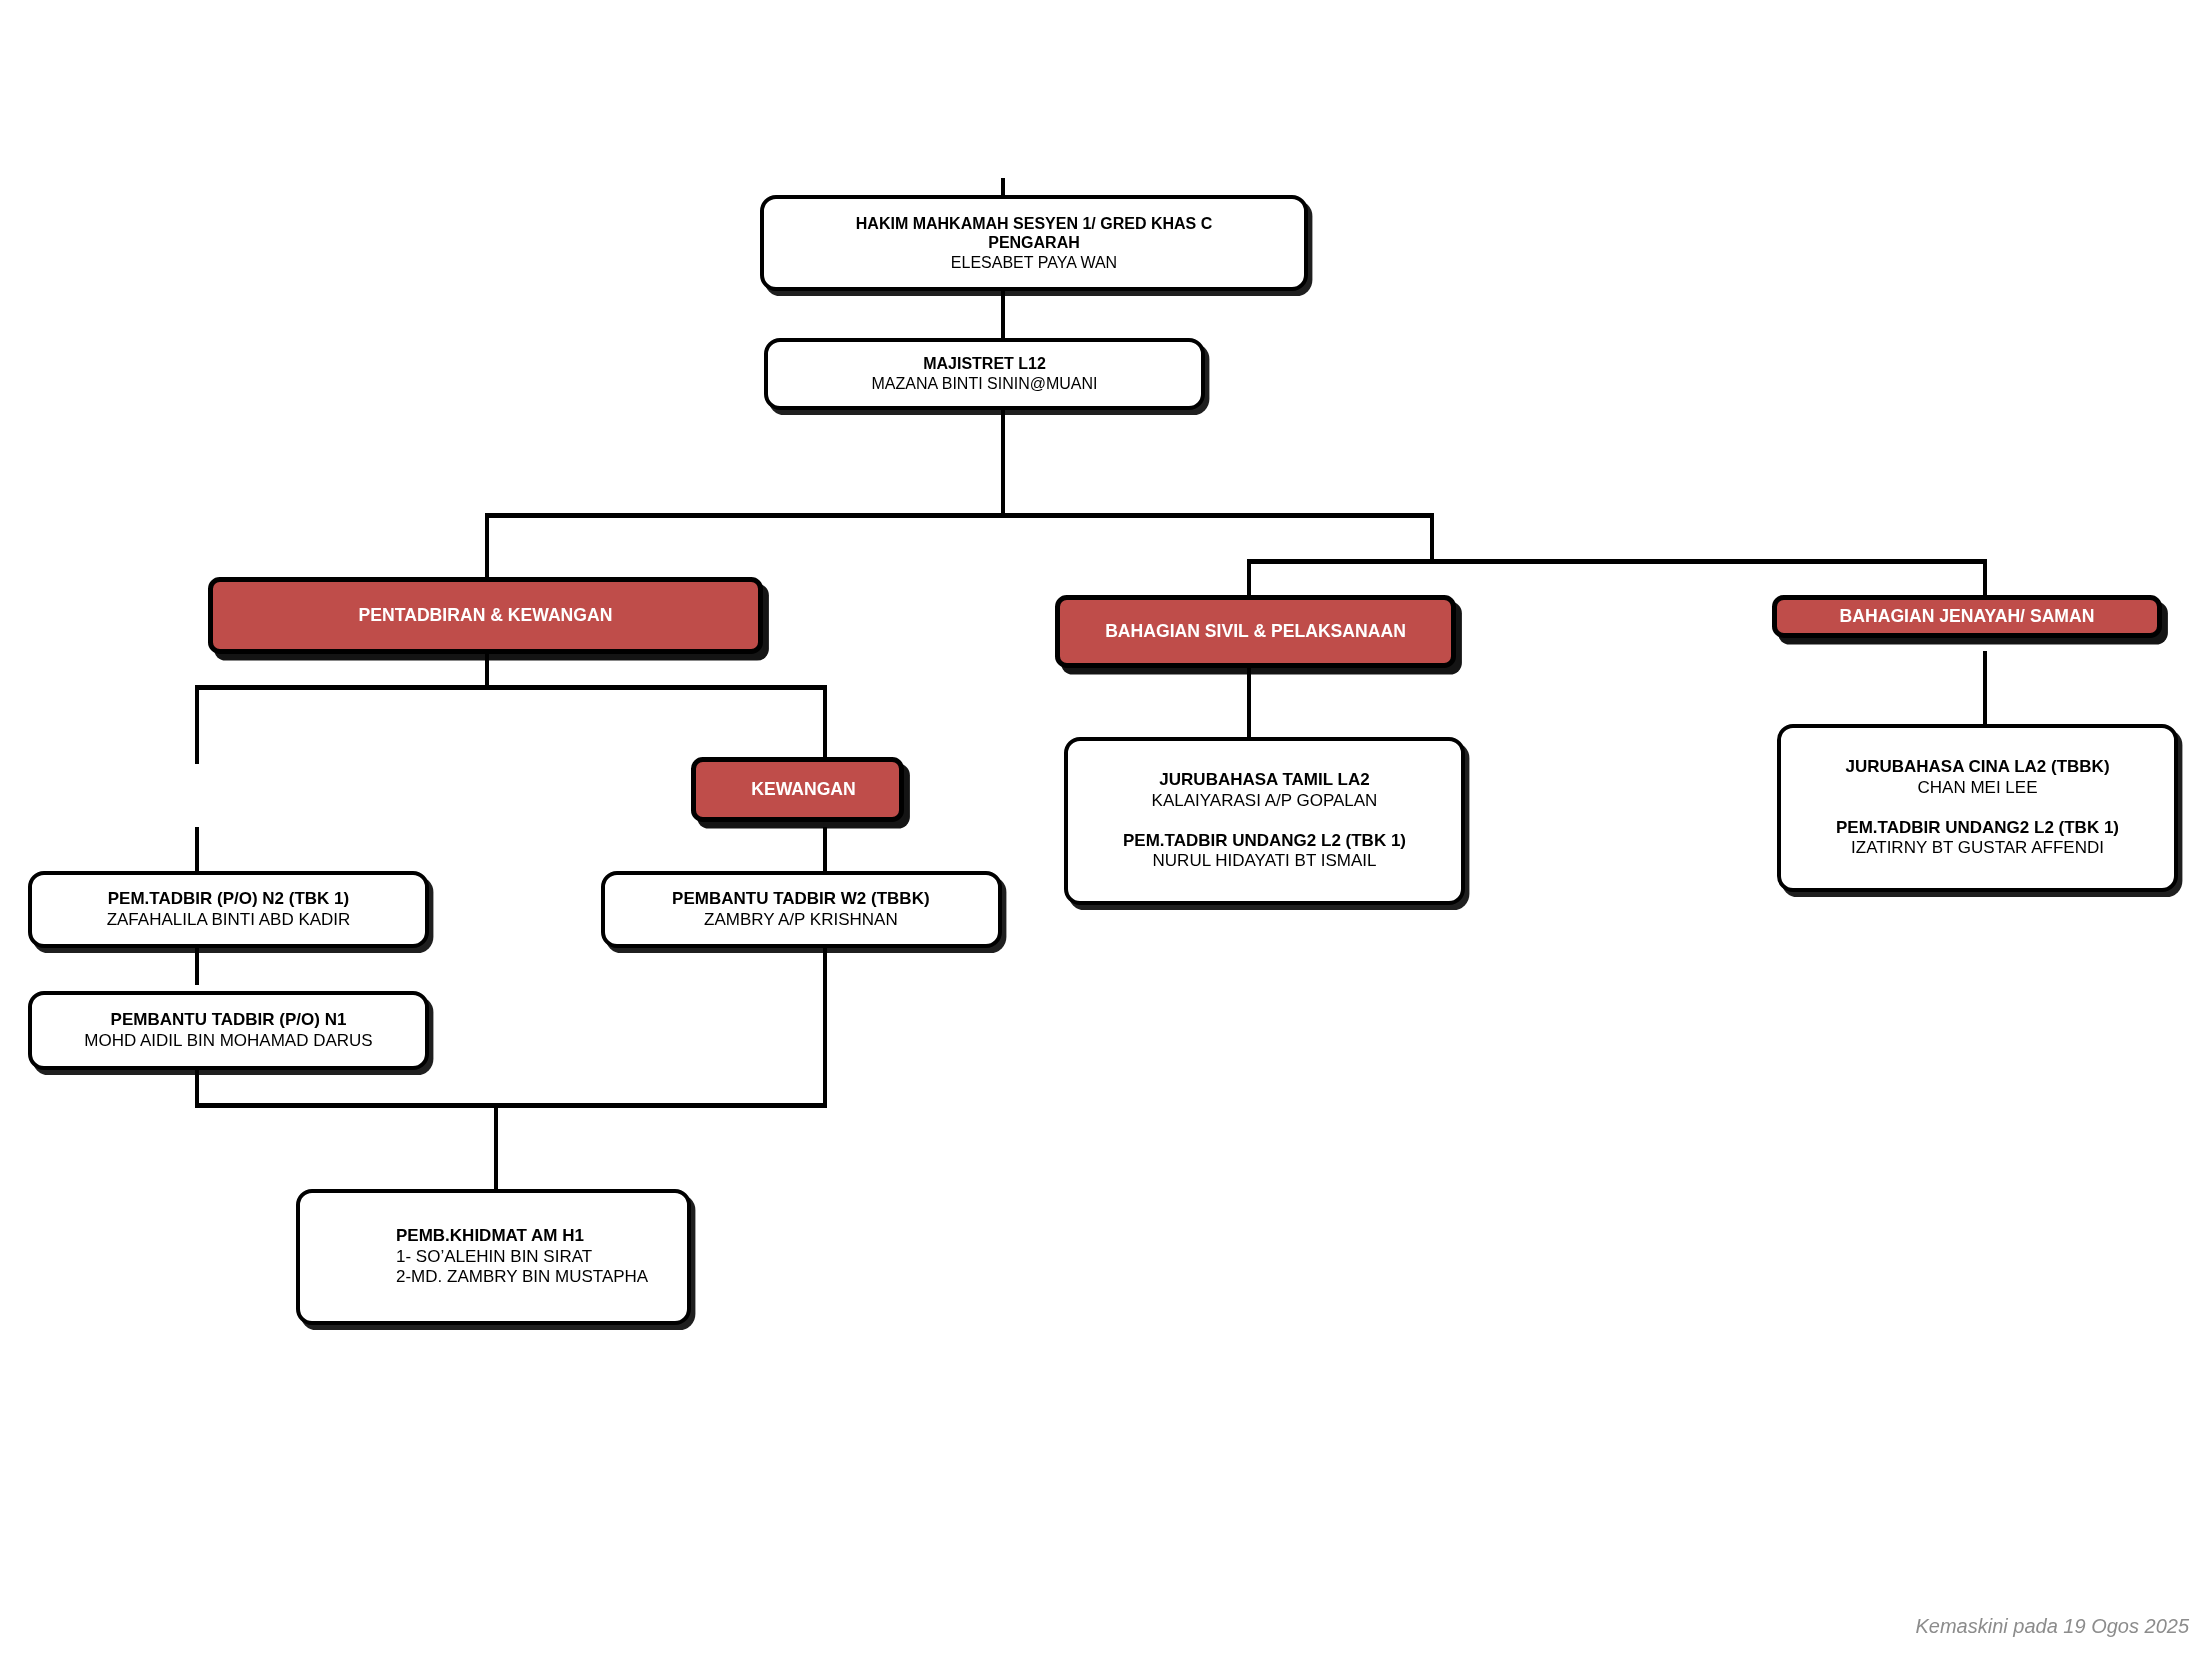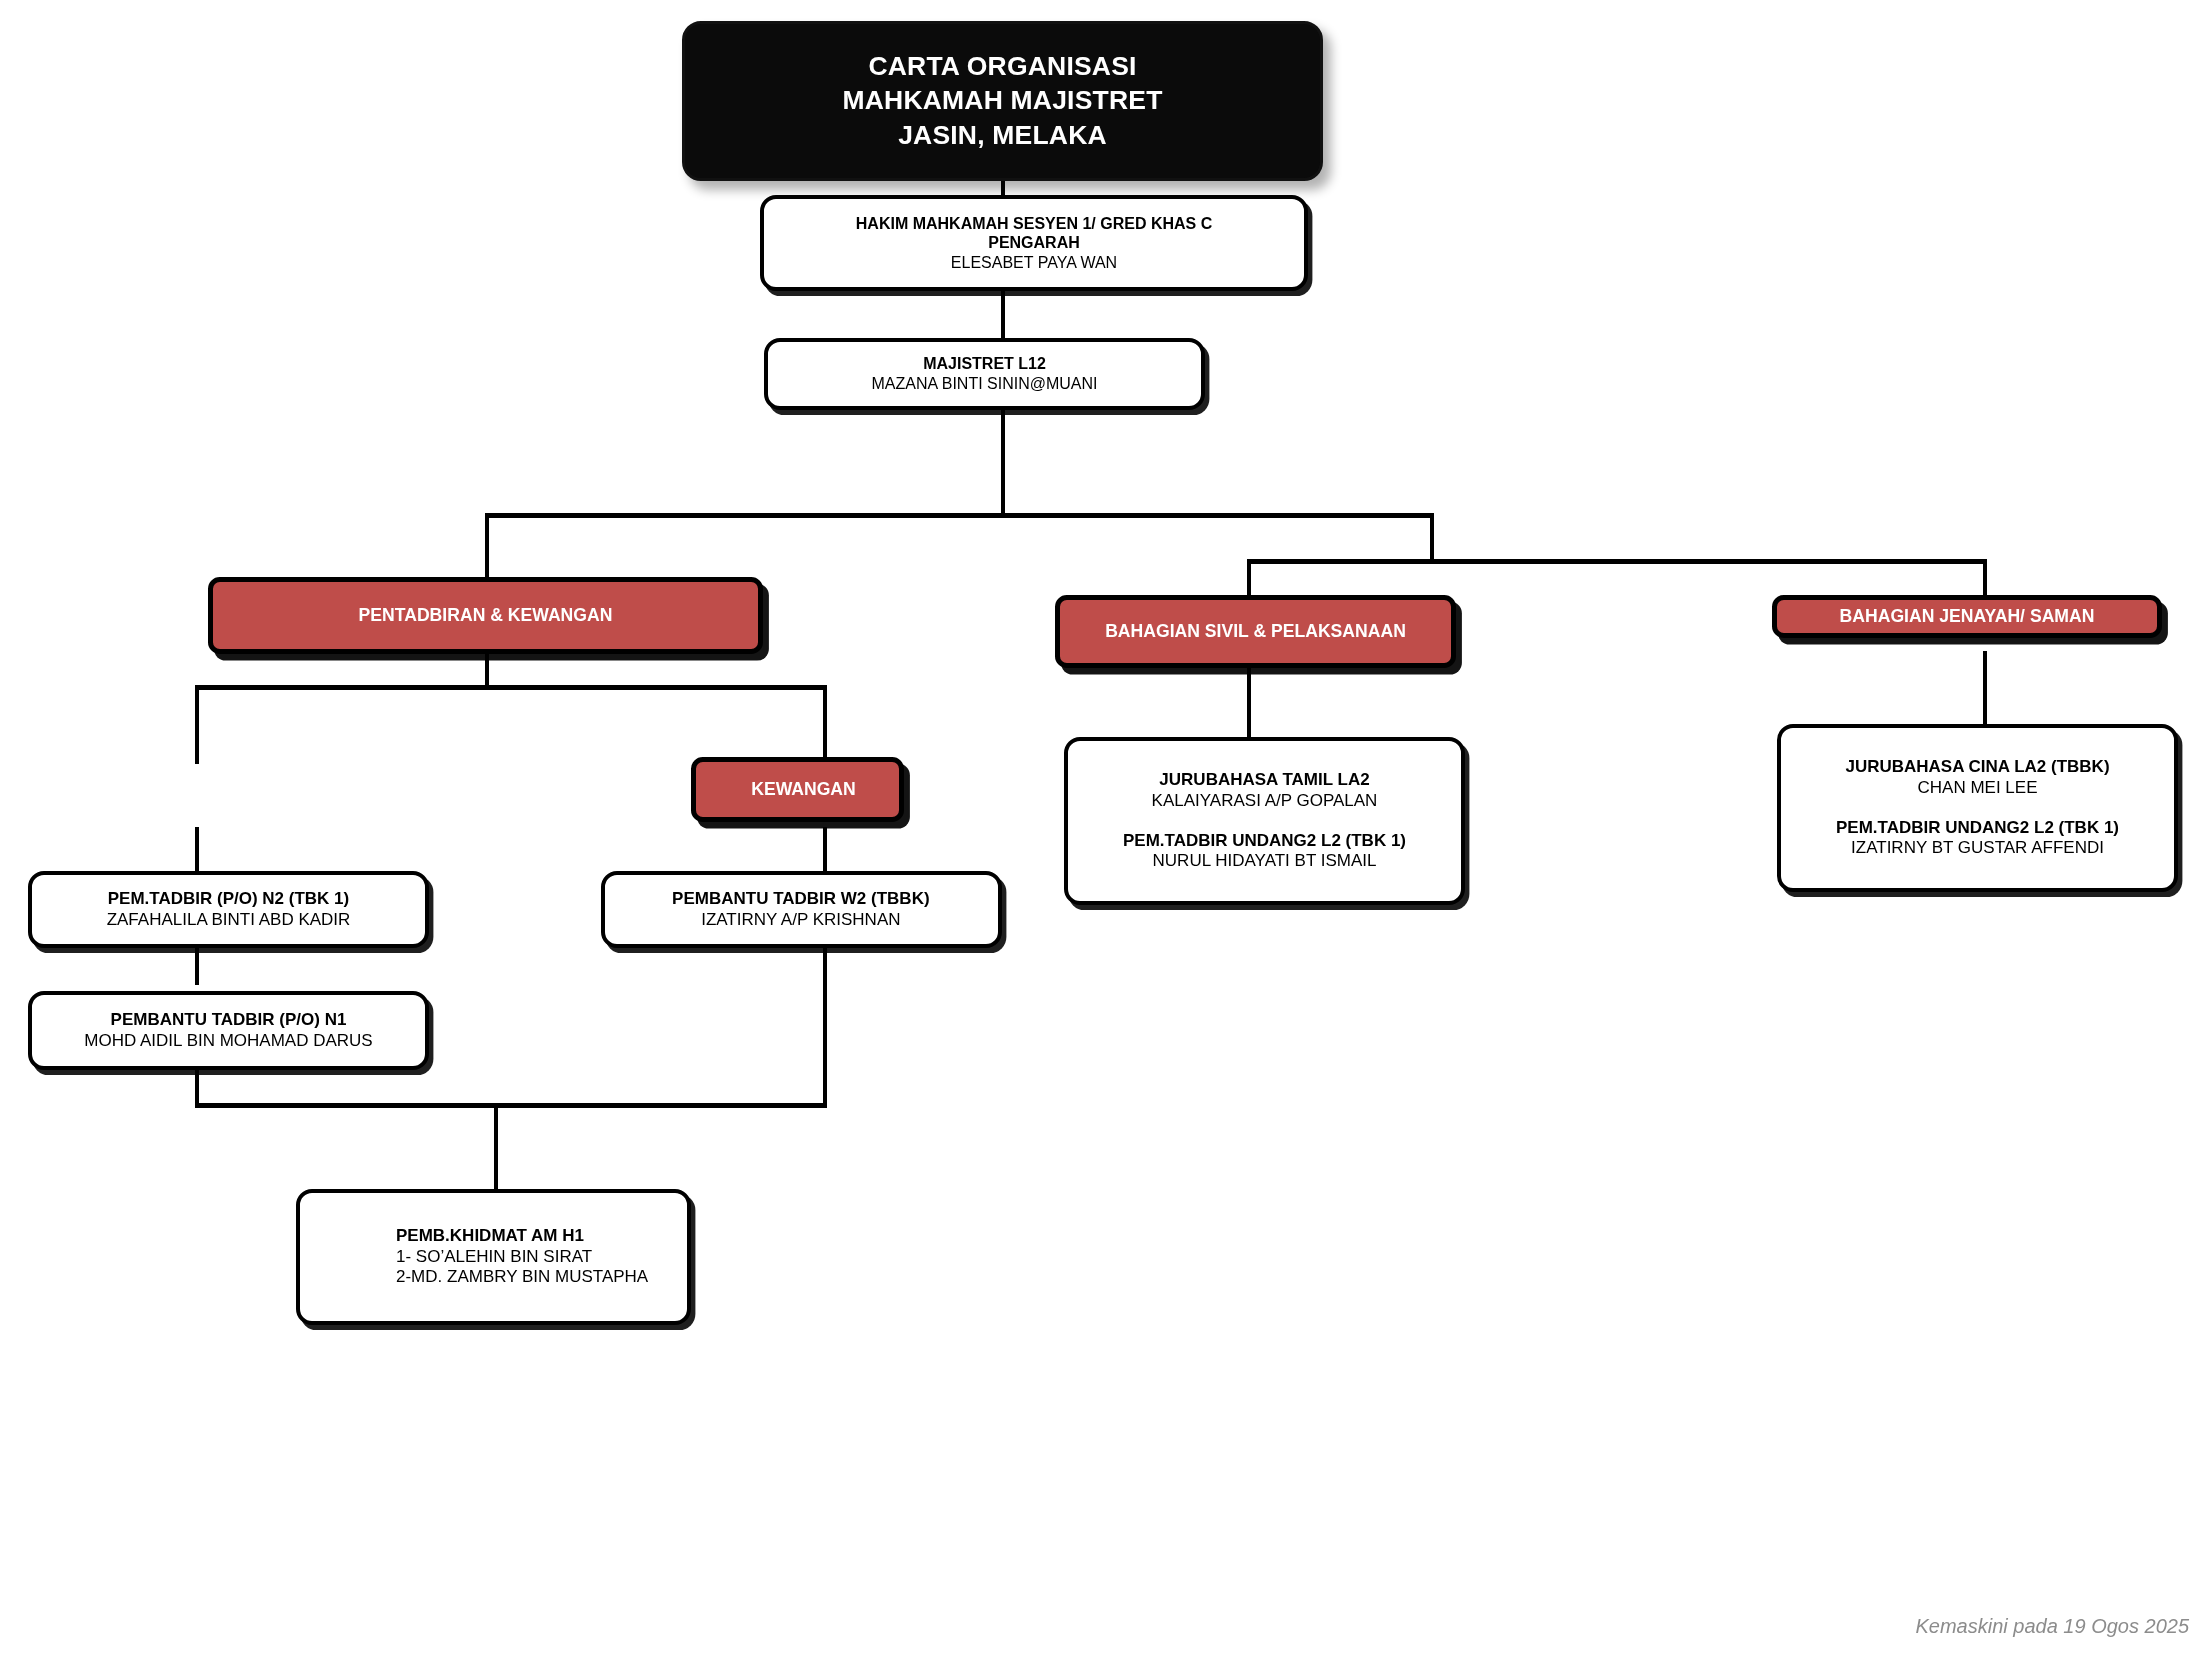--- a/index.html
+++ b/index.html
@@ -130,25 +130,20 @@
 
   <div class="line v" style="left:195px; top:1070px; height:37px;"></div>
   <div class="line v" style="left:823px; top:948px; height:158px;"></div>
   <div class="line h" style="left:195px; top:1103px; width:632px;"></div>
   <div class="line v" style="left:494px; top:1103px; height:87px;"></div>
 
   <div class="line v" style="left:1247px; top:651px; height:87px;"></div>
 
   <div class="line v" style="left:1983px; top:651px; height:74px;"></div>
 
-  <div class="node" id="title-box" style="left:682px; top:20.6px; width:641px; height:160px;">
-    <div class="tline">CARTA ORGANISASI</div>
-    <div class="tline">MAHKAMAH MAJISTRET</div>
-    <div class="tline">JASIN, MELAKA</div>
-  </div>
 
   <div class="node" style="left:760px; top:195px; width:548px; height:96px;">
     <div class="ttl" style="font-size:16px;">HAKIM MAHKAMAH SESYEN 1/  GRED KHAS C</div>
     <div class="ttl" style="font-size:16px;">PENGARAH</div>
     <div class="sub" style="font-size:16px;">ELESABET PAYA WAN</div>
   </div>
 
   <div class="node" style="left:764px; top:338px; width:441px; height:72px;">
     <div class="ttl" style="font-size:16px;">MAJISTRET L12</div>
     <div class="sub" style="font-size:16px;">MAZANA BINTI SININ@MUANI</div>
@@ -176,21 +171,21 @@
     <div class="sub" style="font-size:17px;">ZAFAHALILA BINTI ABD KADIR</div>
   </div>
 
   <div class="node" style="left:28px; top:991px; width:401px; height:79px;">
     <div class="ttl" style="font-size:17px;">PEMBANTU TADBIR (P/O) N1</div>
     <div class="sub" style="font-size:17px;">MOHD AIDIL BIN MOHAMAD DARUS</div>
   </div>
 
   <div class="node" style="left:601px; top:871px; width:401px; height:77px;padding-left:9px;">
     <div class="ttl" style="font-size:17px;">PEMBANTU TADBIR W2 (TBBK)</div>
-    <div class="sub" style="font-size:17px;">IZATIRNY A/P KRISHNAN</div>
+    <div class="sub" style="font-size:17px;">ZAMBRY A/P KRISHNAN</div>
   </div>
 
   <div class="node" style="left:296px; top:1189px; width:395px; height:136px; align-items:flex-start; padding-left:96px;">
     <div class="ttl" style="font-size:17px;">PEMB.KHIDMAT AM H1</div>
     <div class="sub" style="font-size:17px;">1- SO’ALEHIN BIN SIRAT</div>
     <div class="sub" style="font-size:17px;">2-MD. ZAMBRY BIN MUSTAPHA</div>
   </div>
 
   <div class="node" style="left:1064px; top:737px; width:401px; height:168px;">
     <div class="ttl" style="font-size:17px;">JURUBAHASA TAMIL LA2</div>

